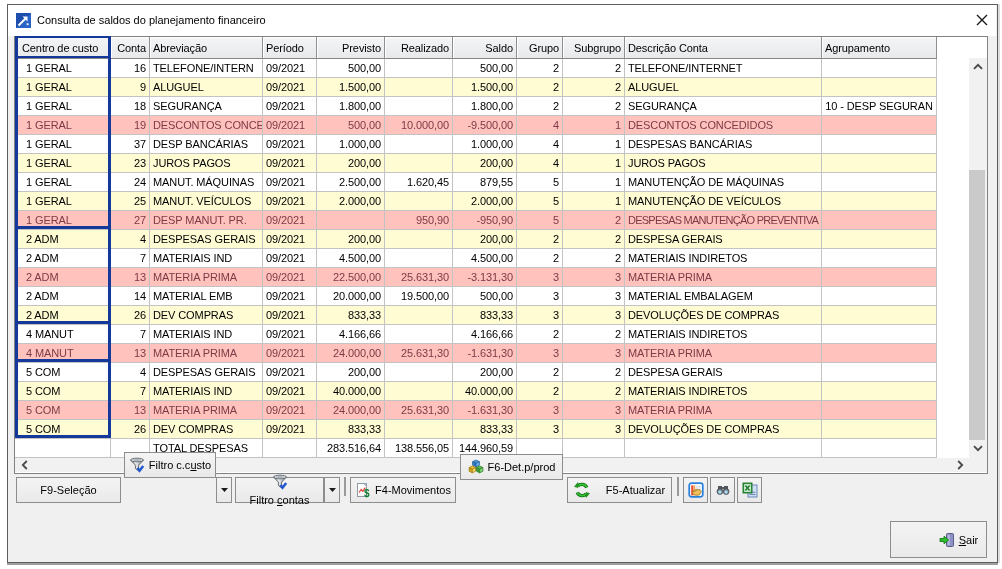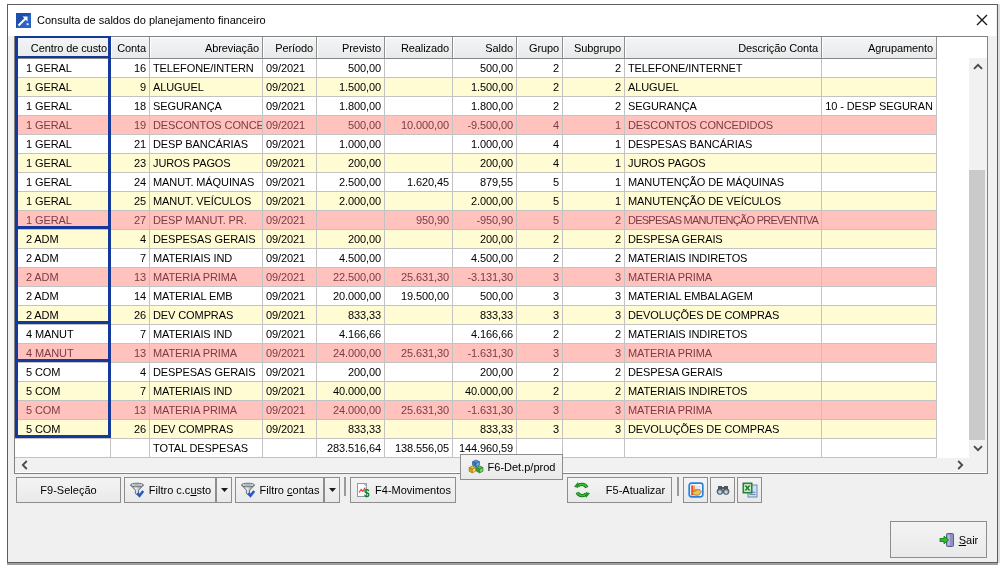--- a/index.html
+++ b/index.html
@@ -10,21 +10,21 @@
 .tittext{position:absolute;left:37px;top:14px;font-size:11px;line-height:13px;color:#000;}
 .panel{position:absolute;left:14px;top:36px;width:974px;height:438px;
  border:1px solid #828282;background:#fff;box-sizing:border-box;}
 table.grid{position:absolute;left:0;top:0;border-collapse:separate;border-spacing:0;
  table-layout:fixed;width:922px;font-size:11px;color:#000;letter-spacing:-0.1px;}
 table.grid td,table.grid th{box-sizing:border-box;overflow:hidden;white-space:nowrap;
  padding:0 3px 0 3px;height:19px;border-right:1px solid #c3c3c3;border-bottom:1px solid #c3c3c3;
  font-weight:normal;text-align:left;line-height:18px;}
 table.grid th{height:22px;background:linear-gradient(#f4f5f6,#e8e9ea);
  border-right:1px solid #8f8f8f;border-bottom:1px solid #858585;
- box-shadow:inset 1px 1px 0 #fff;text-align:right;}
+ box-shadow:inset 1px 1px 0 #fff;}
 table.grid td.ar,table.grid th.ar{text-align:right;}
 table.grid td.ac{text-align:center;}
 table.grid td.c1{padding-left:11px;}
 table.grid tr.rw td{background:#fff;}
 table.grid tr.ry td{background:#fffcd4;}
 table.grid tr.rp td{background:#ffc2bd;color:#7e3a45;}
 .nb{position:absolute;border:0 solid #15389b;box-sizing:border-box;pointer-events:none;}
 .sb{position:absolute;background:#f1f1f1;}
 .thumb{position:absolute;background:#cacaca;}
 .btn{position:absolute;height:26px;box-sizing:border-box;border:1px solid #8d8d8d;
@@ -126,21 +126,21 @@
           <td class="ar">500,00</td>
           <td class="ar">10.000,00</td>
           <td class="ar">-9.500,00</td>
           <td class="ar">4</td>
           <td class="ar">1</td>
           <td>DESCONTOS CONCEDIDOS</td>
           <td class="ac"></td>
         </tr>
 <tr class="rw">
           <td class="c1">1 GERAL</td>
-          <td class="ar">21</td>
+          <td class="ar">37</td>
           <td>DESP BANCÁRIAS</td>
           <td>09/2021</td>
           <td class="ar">1.000,00</td>
           <td class="ar"></td>
           <td class="ar">1.000,00</td>
           <td class="ar">4</td>
           <td class="ar">1</td>
           <td>DESPESAS BANCÁRIAS</td>
           <td class="ac"></td>
         </tr>
@@ -369,42 +369,42 @@
     <path d="M1,1.2 L5,5.2 L9,1.2" stroke="#4a4a4a" stroke-width="1.9" fill="none"></path>
   </svg>
 <div class="sb" style="left:15px;top:458px;width:972px;height:14px;"></div>
 <svg style="position:absolute;left:21px;top:460px" width="7" height="10" viewBox="0 0 7 10">
     <path d="M5.8,1 L1.8,5 L5.8,9" stroke="#4a4a4a" stroke-width="1.8" fill="none"></path>
   </svg>
 <svg style="position:absolute;left:957px;top:460px" width="7" height="10" viewBox="0 0 7 10">
     <path d="M1.2,1 L5.2,5 L1.2,9" stroke="#4a4a4a" stroke-width="1.8" fill="none"></path>
   </svg>
 <div class="btn" style="left:16px;top:477px;width:105px;">F9-Seleção</div>
-<div class="btn" style="left:124px;top:477px;width:92px;">
+<div class="btn" style="left:124px;top:452px;width:92px;">
     <svg width="16" height="16" viewBox="0 0 16 16">
       <defs>
         <linearGradient id="fg" x1="0" y1="0" x2="1" y2="0">
           <stop offset="0" stop-color="#848b92"></stop>
           <stop offset="0.4" stop-color="#eef1f4"></stop>
           <stop offset="1" stop-color="#7d848b"></stop>
         </linearGradient>
       </defs>
       <path d="M1.6,3 h12.8 l-4.8,5.2 v5.6 l-3.2,-2.2 v-3.4 z" fill="url(#fg)" stroke="#565c62" stroke-width="0.9"></path>
       <ellipse cx="8" cy="3" rx="6.4" ry="1.8" fill="#e8ecef" stroke="#565c62" stroke-width="0.9"></ellipse>
       <ellipse cx="8" cy="3" rx="4.2" ry="1" fill="#aeb6bd"></ellipse>
       <path d="M8.4,11 l2.1,2.7 l3.7,-4.8" stroke="#2257cf" stroke-width="2.5" fill="none"></path>
     </svg>
     <span>Filtro c.c<u>u</u>sto</span>
   </div>
 <div class="btn" style="left:216px;top:477px;width:16px;padding:0;">
     <svg width="7" height="4" viewBox="0 0 7 4">
       <path d="M0,0 h7 l-3.5,4 z" fill="#1a1a1a"></path>
     </svg>
   </div>
-<div class="btn" style="left:235px;top:477px;width:89px;">
+<div class="btn" style="left:235px;top:477px;width:89px;flex-direction:column;">
     <svg width="16" height="16" viewBox="0 0 16 16">
       <defs>
         <linearGradient id="fg" x1="0" y1="0" x2="1" y2="0">
           <stop offset="0" stop-color="#848b92"></stop>
           <stop offset="0.4" stop-color="#eef1f4"></stop>
           <stop offset="1" stop-color="#7d848b"></stop>
         </linearGradient>
       </defs>
       <path d="M1.6,3 h12.8 l-4.8,5.2 v5.6 l-3.2,-2.2 v-3.4 z" fill="url(#fg)" stroke="#565c62" stroke-width="0.9"></path>
       <ellipse cx="8" cy="3" rx="6.4" ry="1.8" fill="#e8ecef" stroke="#565c62" stroke-width="0.9"></ellipse>

